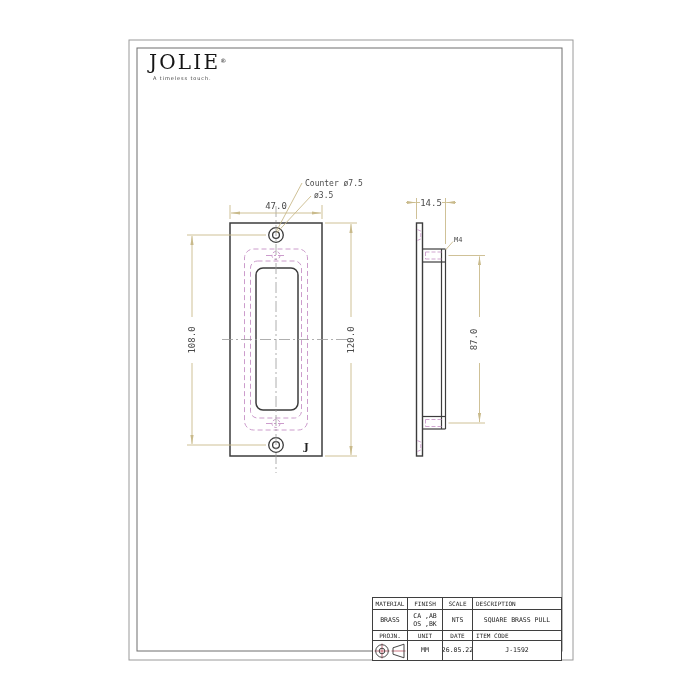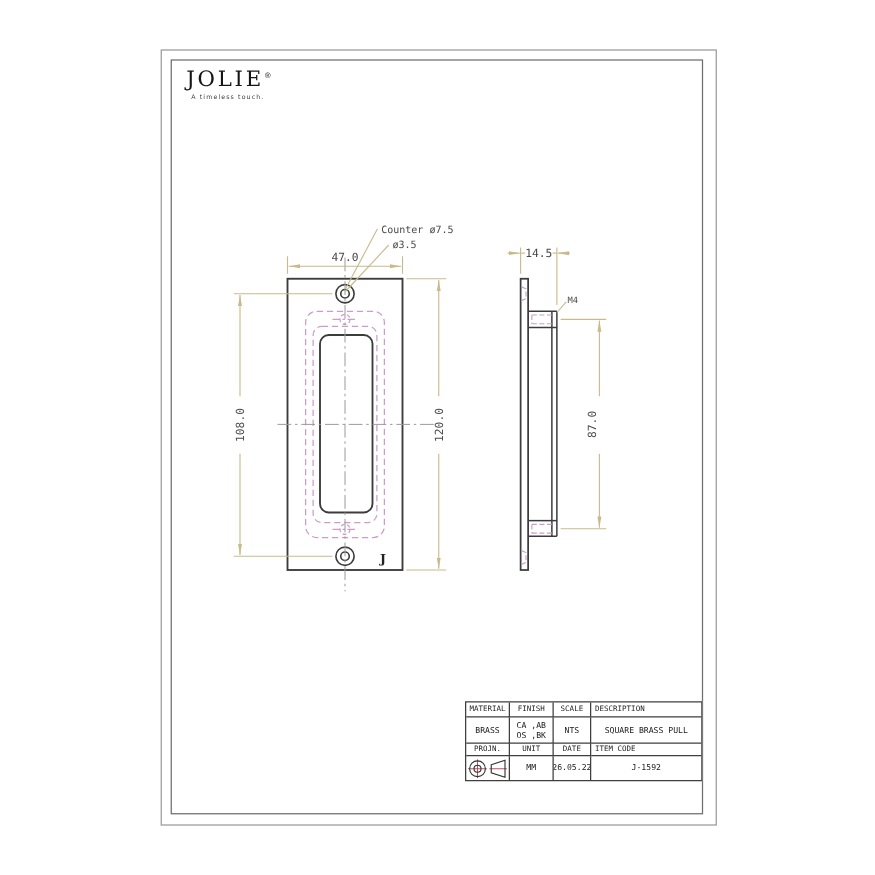--- a/index.html
+++ b/index.html
@@ -2,29 +2,29 @@
 <html><head>
 <meta charset="utf-8">
 <style>
   html,body{margin:0;padding:0;background:#ffffff;}
   body{width:700px;height:700px;position:relative;overflow:hidden;
        font-family:"DejaVu Sans Mono", monospace;}
   #sheet-svg{position:absolute;left:0;top:0;}
 
   
   .brand-logo{position:absolute;left:149px;top:54px;color:#151515;}
-  .brand-name{font-family:"DejaVu Serif", serif;font-size:17px;letter-spacing:2.2px;
+  .brand-name{font-family:"DejaVu Serif", serif;font-size:20px;letter-spacing:2.2px;
               line-height:17px;}
   .brand-reg{font-family:"DejaVu Serif", serif;font-size:6px;vertical-align:super;
              letter-spacing:0;}
   .brand-tagline{font-family:"DejaVu Sans", sans-serif;font-size:5px;letter-spacing:.9px;
                  color:#3c3c3c;margin-top:2px;padding-left:4px;}
 
   
-  .title-block{position:absolute;left:372px;top:561px;width:190px;height:64px;
+  .title-block{position:absolute;left:372px;top:597px;width:190px;height:64px;
                box-sizing:border-box;border:1px solid #3f3f3f;background:#fff;
                display:grid;grid-template-columns:35px 35px 30px 1fr;
                grid-template-rows:12px 21px 10px 1fr;
                font-size:6.5px;color:#1c1c1c;}
   .tb-cell{box-sizing:border-box;display:flex;align-items:center;justify-content:center;
            text-align:center;line-height:1.25;overflow:hidden;}
   .tb-cell.hdr{font-size:6px;}
   .tb-cell.c-r{border-right:1px solid #3f3f3f;}
   .tb-cell.c-b{border-bottom:1px solid #3f3f3f;}
   .tb-cell.left{justify-content:flex-start;padding-left:3px;text-align:left;}

